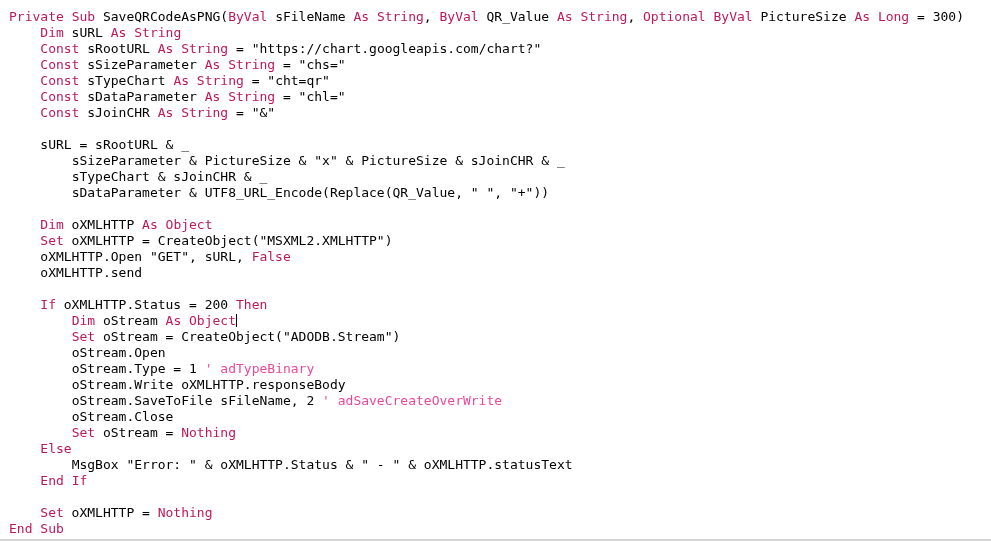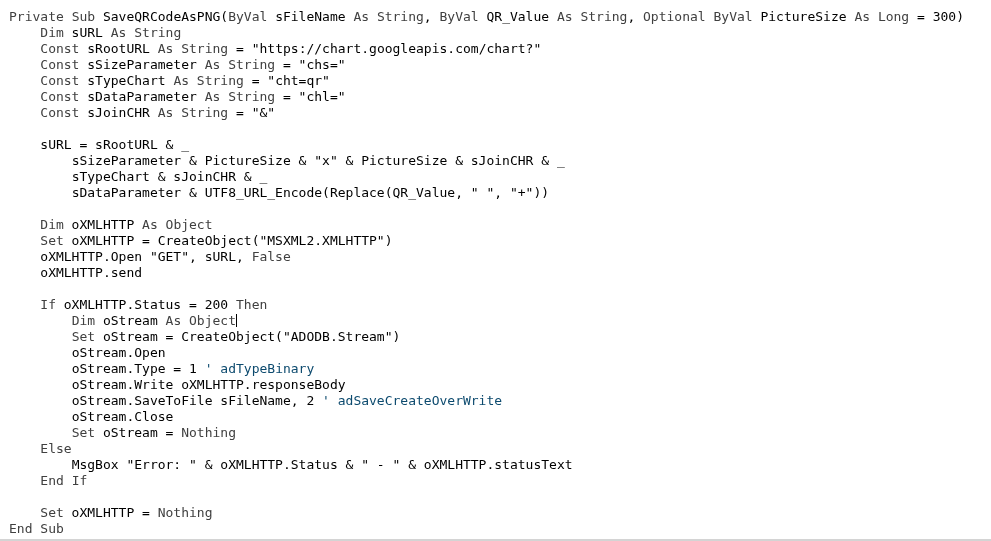--- a/index.html
+++ b/index.html
@@ -39,23 +39,23 @@
 
   .ln {
     height: 16px;
     padding-left: 9px;
     white-space: pre;
     font-size: 13px;
     line-height: 16px;
   }
 
   
-  .kw   { color: #404040; }   
+  .kw   { color: #be185d; }   
   .id   { color: #000000; }   
-  .cmt  { color: #0c4a6e; }   
+  .cmt  { color: #ec4899; }   
 
   
   .caret {
     display: inline-block;
     width: 0;
     border-left: 1px solid #000000;
     height: 13px;
     vertical-align: -2px;
     margin-left: 0px;
   }

